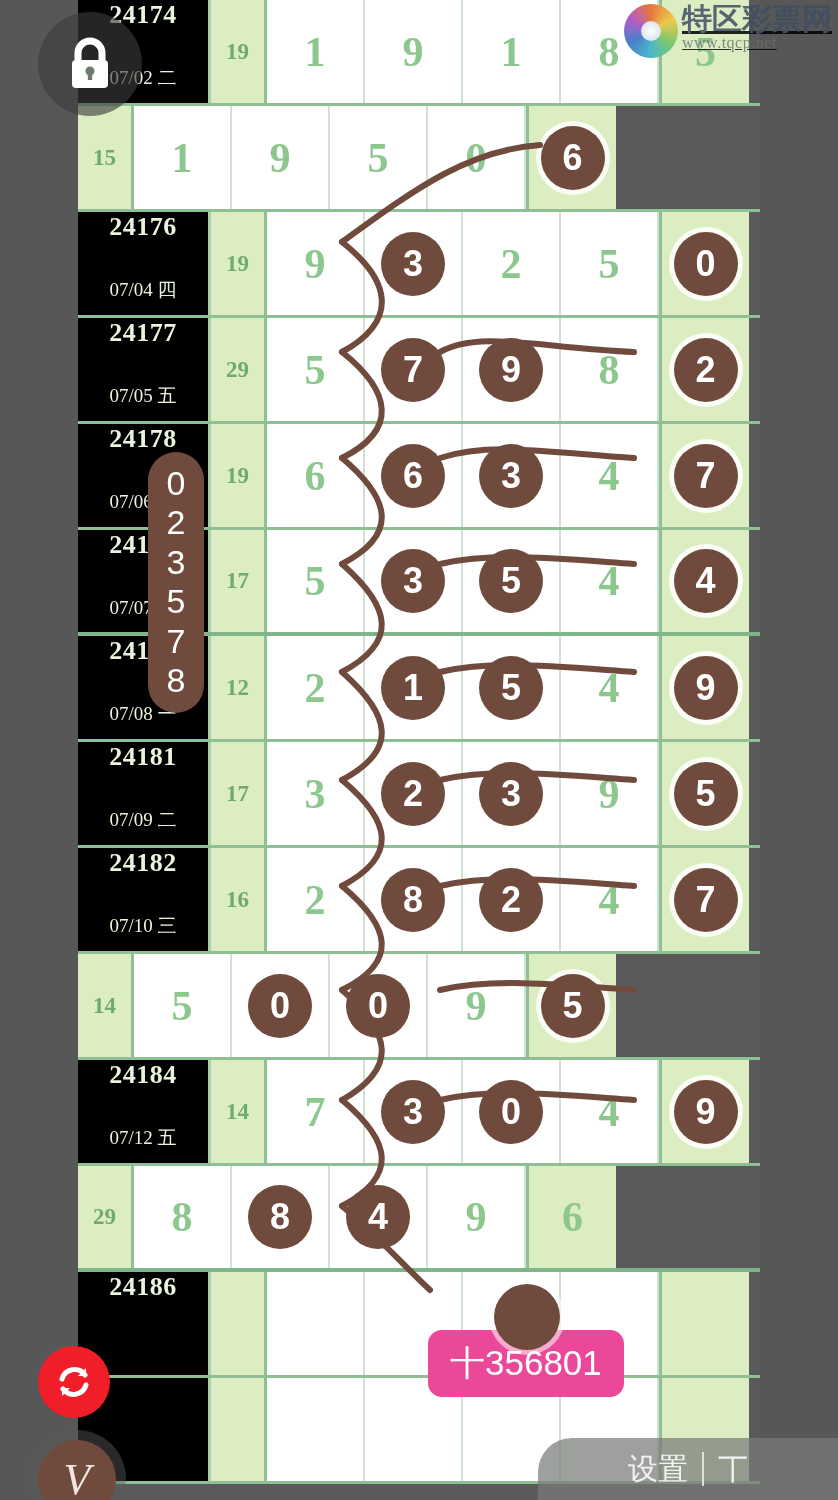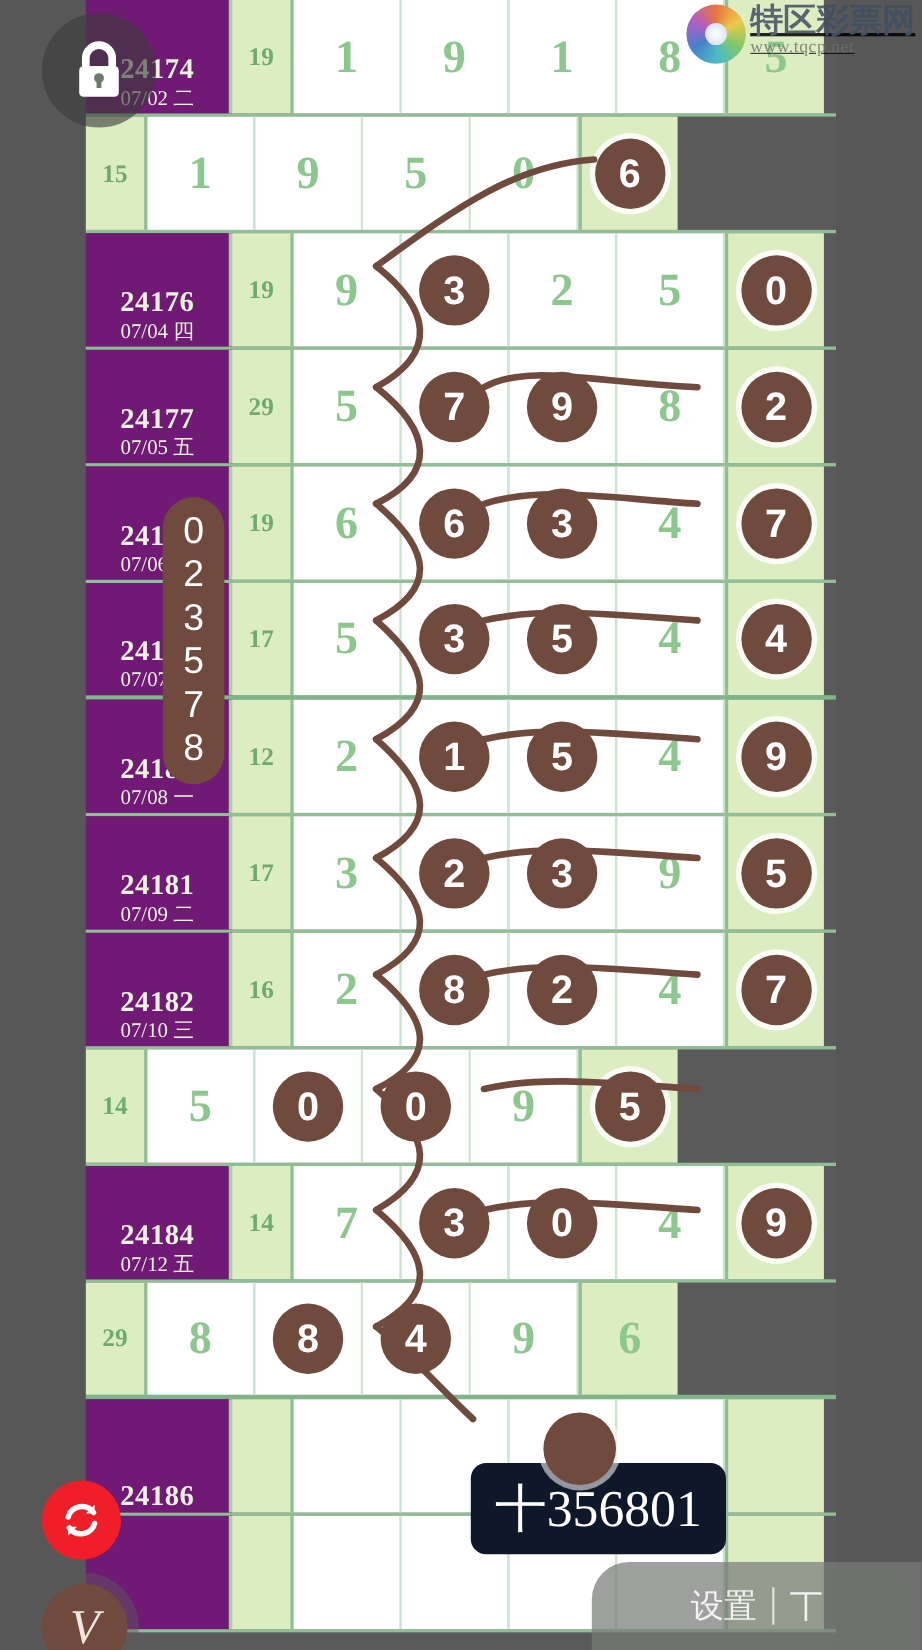--- a/index.html
+++ b/index.html
@@ -11,23 +11,23 @@
   .gutter.left{left:0;width:78px;}
   .gutter.right{right:0;width:78px;}
 
   
   .grid{position:absolute;left:78px;top:0;width:682px;height:1500px;z-index:2;}
 
   .row{display:flex;height:106px;box-sizing:border-box;
        border-bottom:3px solid #8fbf94;position:relative;}
   .row.sep{border-bottom:4px solid #7fb588;}
 
-  .c-issue{width:133px;flex:0 0 133px;background:#701a75;
-       display:flex;flex-direction:column;align-items:center;justify-content:flex-end;
-       box-sizing:border-box;border-right:3px solid #a9d0a8;}
+  .c-issue{width:133px;flex:0 0 133px;background:#000000;
+       display:flex;flex-direction:column;align-items:center;justify-content:flex-start;
+       box-sizing:border-box;border-right:3px solid #a9d0a8;gap:36px;}
   .c-issue .num{font-size:26px;color:#eaf4dc;font-weight:bold;letter-spacing:.5px;line-height:1.15;}
   .c-issue .date{font-size:19px;color:#eaf4dc;line-height:1.3;}
 
   .c-sum{width:56px;flex:0 0 56px;background:#ddedc2;
        display:flex;align-items:center;justify-content:center;
        font-size:23px;color:#6faa72;font-weight:bold;
        box-sizing:border-box;border-right:3px solid #8fbf94;}
 
   .c-d{width:98px;flex:0 0 98px;background:#ffffff;
        display:flex;align-items:center;justify-content:center;
@@ -65,35 +65,35 @@
   .wm-logo::after{content:"";position:absolute;left:17px;top:17px;width:20px;height:20px;
         border-radius:50%;background:radial-gradient(#fff,#cfd8e8);}
   .wm-text{margin-left:4px;text-decoration:underline;}
   .wm-cn{font-size:30px;font-weight:bold;color:#3f4e63;opacity:.85;
         font-family:"DejaVu Sans",sans-serif;line-height:1;}
   .wm-url{font-size:16px;color:#6b6f70;opacity:.8;letter-spacing:.5px;
         font-family:"Liberation Serif",serif;}
 
   
   .tip{position:absolute;left:428px;top:1330px;z-index:9;}
-  .tip-box{background:#0f172a;border-radius:14px;padding:10px 22px;
-        color:#fff;font-size:47px;font-family:Liberation Serif, serif;}
+  .tip-box{background:#ec4899;border-radius:14px;padding:10px 22px;
+        color:#fff;font-size:35px;font-family:Liberation Sans, sans-serif;}
   .tip-dot{position:absolute;left:66px;top:-46px;width:66px;height:66px;border-radius:50%;
         background:#6f4a3d;box-shadow:0 0 0 5px rgba(255,255,255,.55);}
 
   
   .fab{position:absolute;left:38px;top:1346px;width:72px;height:72px;border-radius:50%;
        background:#f01e28;z-index:9;display:flex;align-items:center;justify-content:center;}
   .fab2{position:absolute;left:38px;top:1440px;width:78px;height:78px;border-radius:50%;
        background:#6f4a3d;z-index:9;display:flex;align-items:center;justify-content:center;
        color:#f0e6df;font-size:44px;font-style:italic;font-family:"Liberation Serif",serif;
        box-shadow:0 0 0 10px rgba(90,90,90,.45);}
 
   
-  .settings{position:absolute;right:0;bottom:0;width:300px;height:80px;
+  .settings{position:absolute;right:0;bottom:0;width:300px;height:62px;
        background:rgba(120,124,120,.72);border-radius:34px 0 0 0;z-index:9;
        display:flex;align-items:center;justify-content:center;gap:14px;}
   .settings .lab{color:#f2f2f2;font-size:30px;font-family:"DejaVu Sans",sans-serif;}
   .settings .bar{width:2px;height:34px;background:#e8e8e8;opacity:.9;}
 </style>
 </head>
 <body>
 
 <div class="gutter left"></div>
 <div class="gutter right"></div>

